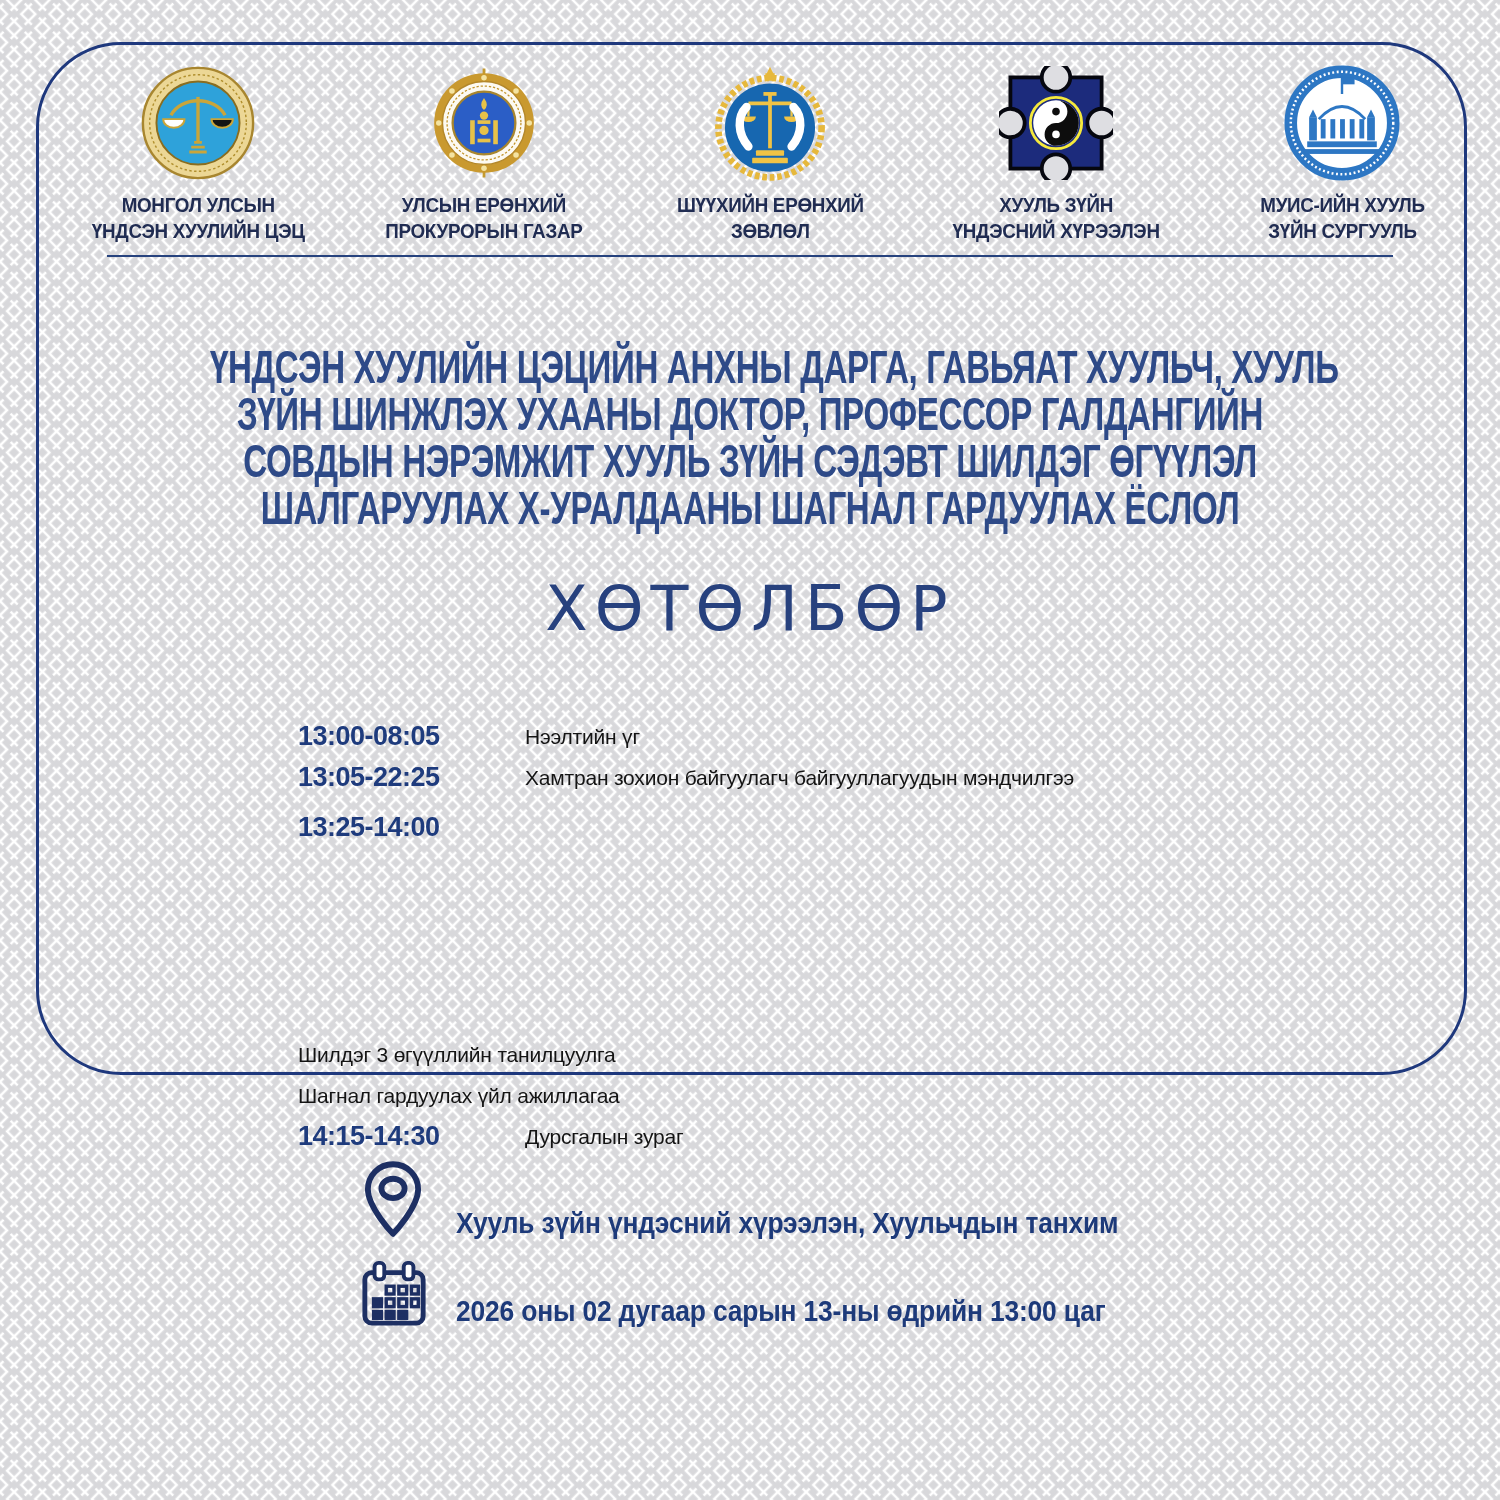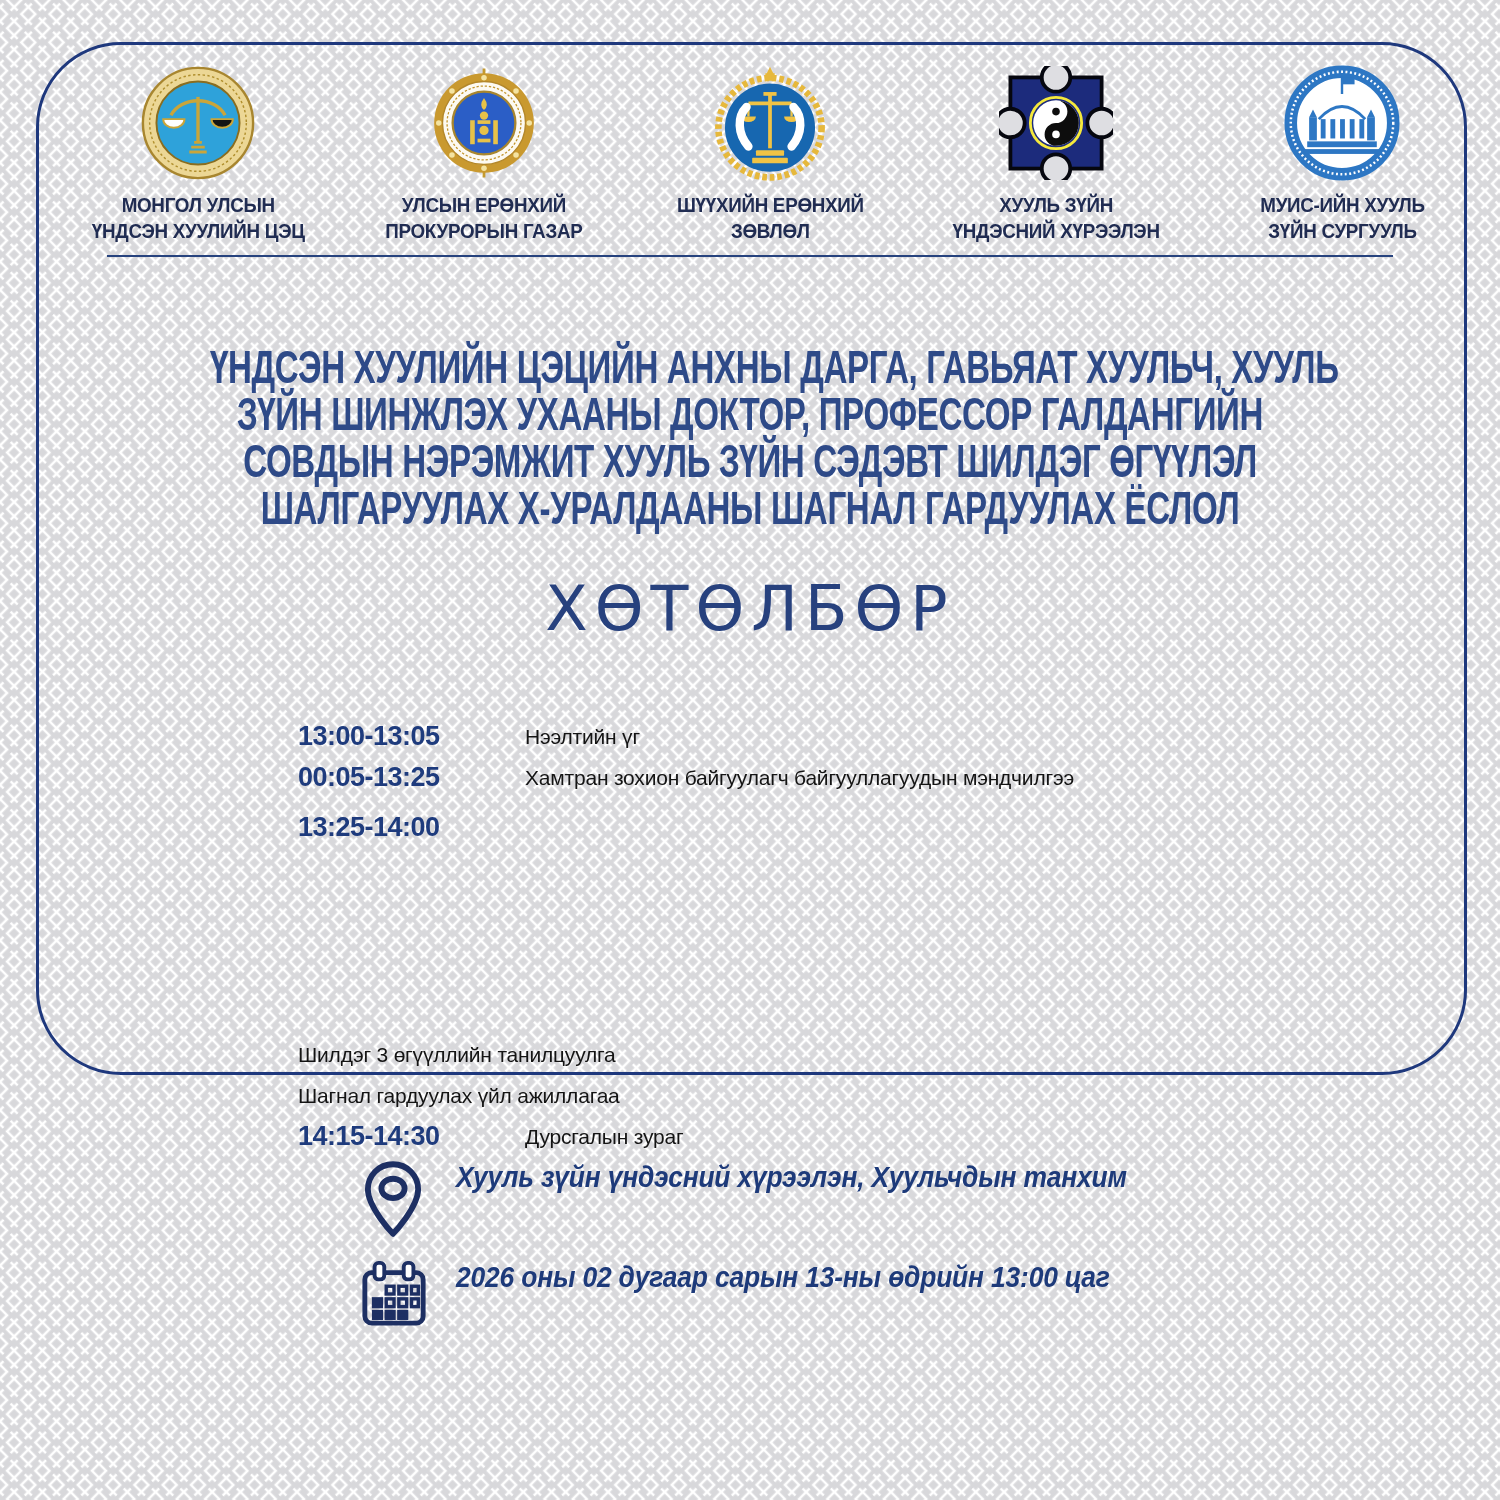--- a/index.html
+++ b/index.html
@@ -133,22 +133,21 @@
     line-height: 41px;
     color: #141414;
     max-width: 660px;
     letter-spacing: -0.2px;
   }
 
   
   .foot-row {
     position: absolute;
     display: flex;
-    align-items: flex-start;
-    font-style: italic;
+    align-items: flex-end;
   }
   .loc-row { top: 1160px; left: 364px; }
   .date-row { top: 1260px; left: 360px; }
   .foot-icon { flex: 0 0 auto; display: block; }
   .foot-text {
     font-weight: bold;
     font-size: 30px;
     color: #1d3a7a;
     letter-spacing: -0.2px;
     transform: scaleX(0.88);
@@ -319,25 +318,25 @@
       <div>ҮНДСЭН ХУУЛИЙН ЦЭЦИЙН АНХНЫ ДАРГА, ГАВЬЯАТ ХУУЛЬЧ, ХУУЛЬ</div>
       <div>ЗҮЙН ШИНЖЛЭХ УХААНЫ ДОКТОР, ПРОФЕССОР ГАЛДАНГИЙН</div>
       <div>СОВДЫН НЭРЭМЖИТ ХУУЛЬ ЗҮЙН СЭДЭВТ ШИЛДЭГ ӨГҮҮЛЭЛ</div>
       <div>ШАЛГАРУУЛАХ Х-УРАЛДААНЫ ШАГНАЛ ГАРДУУЛАХ ЁСЛОЛ</div>
     </div>
 
     <div class="heading">ХӨТӨЛБӨР</div>
 
     <div class="schedule">
       <div class="s-row">
-        <div class="s-time">13:00-13:05</div>
+        <div class="s-time">13:00-08:05</div>
         <div class="s-item">Нээлтийн үг</div>
       </div>
       <div class="s-row">
-        <div class="s-time">00:05-13:25</div>
+        <div class="s-time">13:05-22:25</div>
         <div class="s-item">Хамтран зохион байгуулагч байгууллагуудын мэндчилгээ</div>
       </div>
       <div class="s-row gap-before">
         <div class="s-time">13:25-14:00</div>
         <div class="s-item">Шилдэг 3 өгүүллийн танилцуулга</div>
       </div>
       <div class="s-row">
         <div class="s-item">Шагнал гардуулах үйл ажиллагаа</div>
       </div>
       <div class="s-row">

